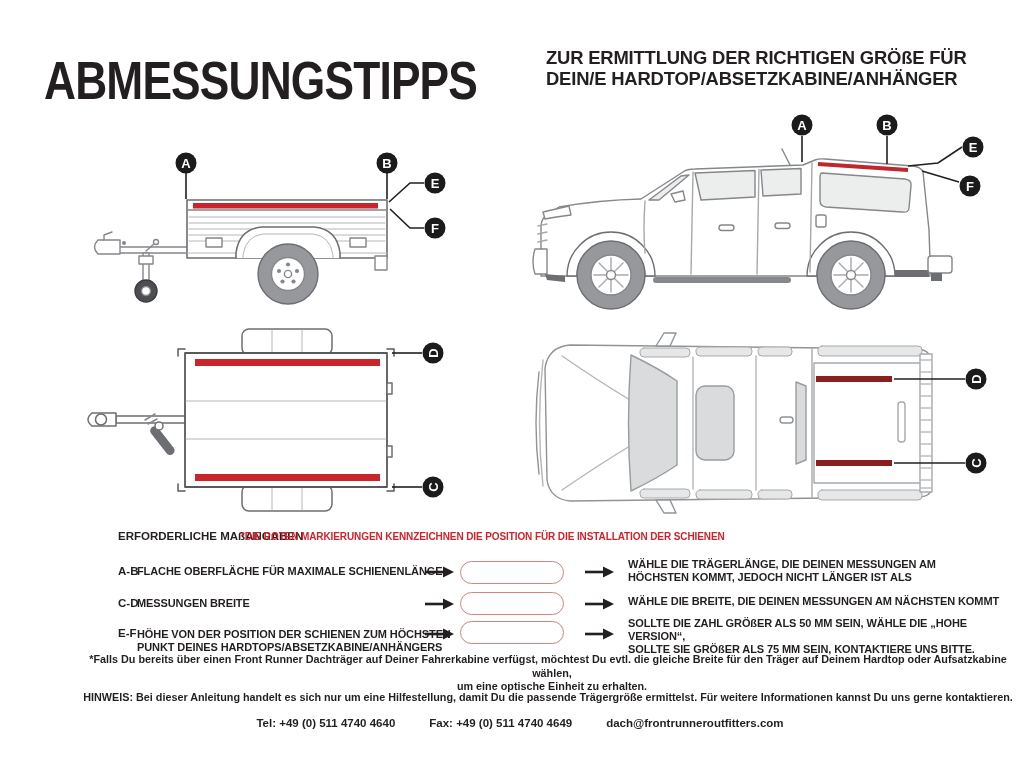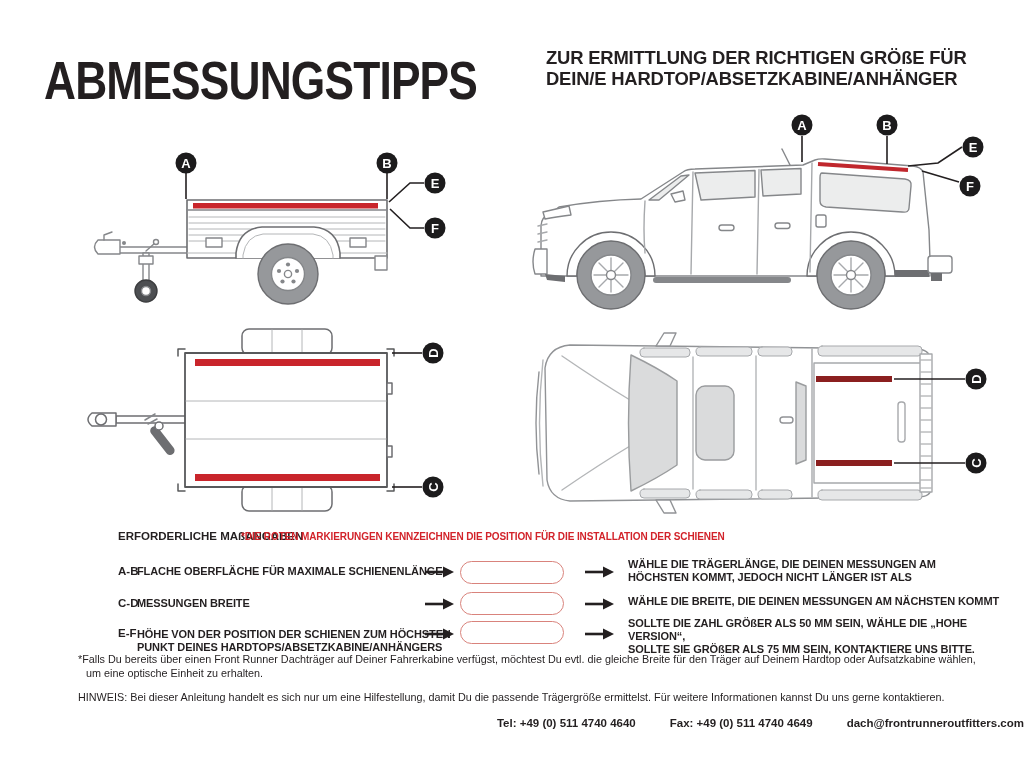--- a/index.html
+++ b/index.html
@@ -27,27 +27,27 @@
   .b11 { font-size: 11px; font-weight: 700; letter-spacing: -0.1px; line-height: 13px; white-space: pre-line; }
   .key { font-size: 11.5px; font-weight: 700; margin-left: 40px; }
   .red { color: #d2232a; }
   .note { font-size: 10px; font-weight: 700; letter-spacing: -0.1px; white-space: nowrap; text-align: right; }
   .pill {
     width: 104px; height: 23px;
     border: 1.5px solid #d9837c; border-radius: 12px;
     background: #fff;
   }
   .fn {
-    font-size: 10.8px; font-weight: 400; line-height: 13.5px;
+    font-size: 10.8px; font-weight: 700; line-height: 13.5px;
     white-space: pre-line; width: 940px;
-    padding-left: 8px; text-indent: -8px;
+    padding-left: 8px; text-indent: -8px; text-align: center;
   }
   .contact-row {
     left: 0; top: 717px; width: 1024px;
-    display: flex; justify-content: flex-end; gap: 34px;
+    display: flex; justify-content: center; gap: 34px;
     font-size: 11.5px; font-weight: 700; padding-left: 16px;
   }
   svg text {
     fill: #ffffff;
     font-family: "Liberation Sans", sans-serif;
     font-weight: 700; font-size: 13px;
     text-anchor: middle; dominant-baseline: central;
   }
   .leader { stroke: #231f20; stroke-width: 1.6; fill: none; }
   .badge { fill: #1c1b1c; }

